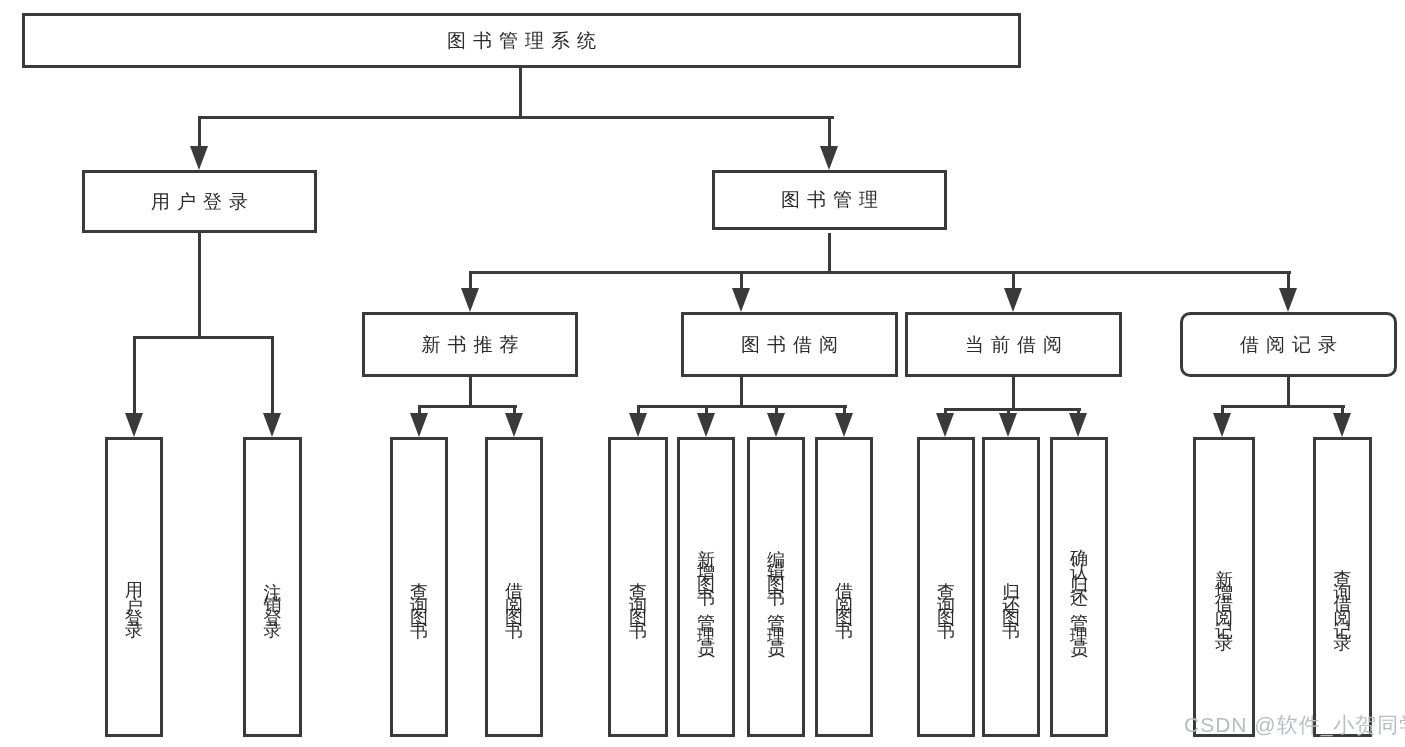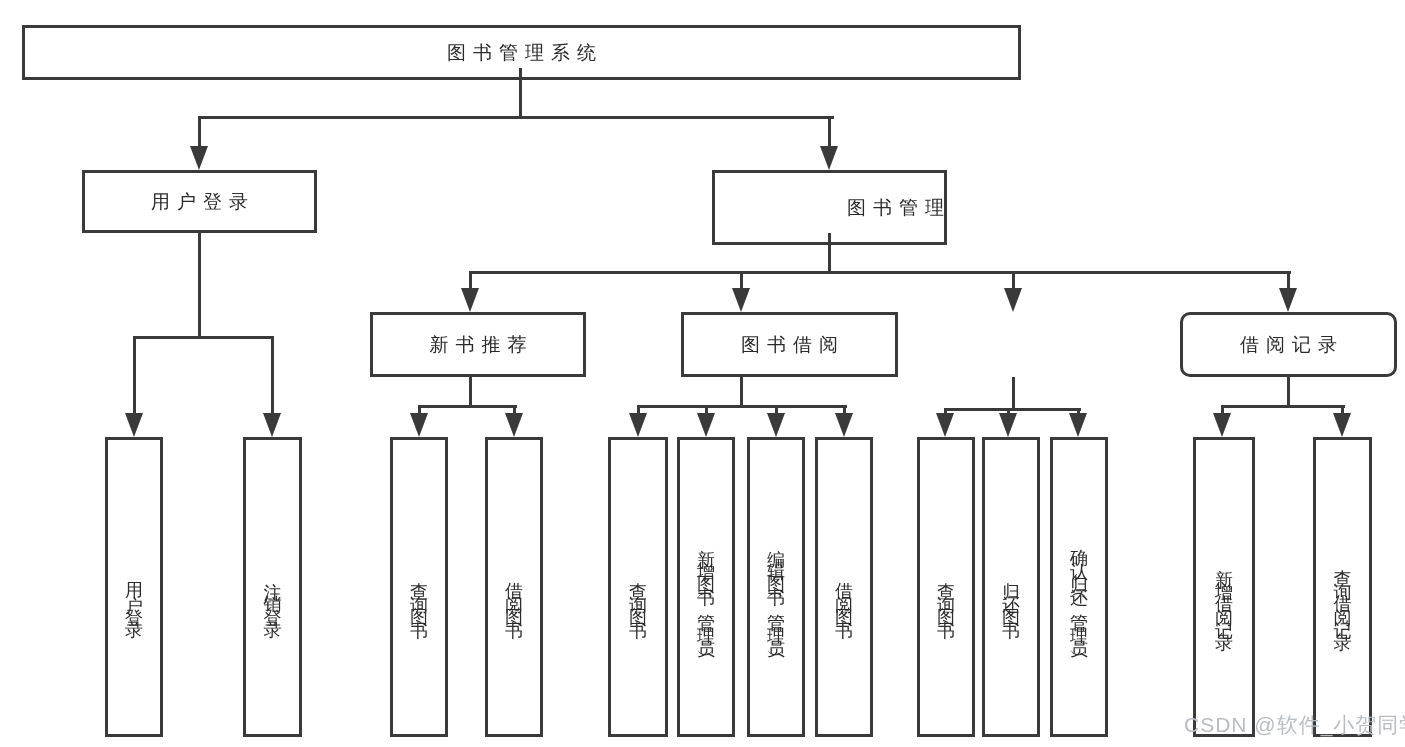--- a/index.html
+++ b/index.html
@@ -28,36 +28,39 @@
   .watermark{
     position:absolute;left:1184px;top:711px;z-index:5;
     font-size:21px;letter-spacing:1px;color:#b9bdc3;white-space:nowrap;
   }
 </style>
 </head>
 <body>
 
 <div id="canvas">
 
-  <div class="box h" style="left:22px;top:25px;width:999px;height:55px;">
+  <div class="box h" style="left:22px;top:13px;width:999px;height:55px;">
     <span>图书管理系统</span>
   </div>
 
   <div class="box h" style="left:82px;top:170px;width:235px;height:63px;">
     <span>用户登录</span>
   </div>
-  <div class="box h" style="left:712px;top:170px;width:235px;height:75px;justify-content:flex-end;">
+  <div class="box h" style="left:712px;top:170px;width:235px;height:60px;">
     <span>图书管理</span>
   </div>
 
-  <div class="box h" style="left:362px;top:312px;width:216px;height:65px;margin-left:8px;">
+  <div class="box h" style="left:362px;top:312px;width:216px;height:65px;">
     <span>新书推荐</span>
   </div>
   <div class="box h" style="left:633px;top:312px;width:217px;height:65px;margin-left:48px;">
     <span>图书借阅</span>
+  </div>
+  <div class="box h" style="left:905px;top:312px;width:217px;height:65px;">
+    <span>当前借阅</span>
   </div>
   <div class="box h" style="left:1180px;top:312px;width:217px;height:65px;border-radius:10px;">
     <span>借阅记录</span>
   </div>
 
   <div class="box v" style="left:105px;top:437px;width:58px;height:300px;">
     <span>用户登录</span>
   </div>
   <div class="box v" style="left:243px;top:437px;width:59px;height:300px;">
     <span>注销登录</span>

